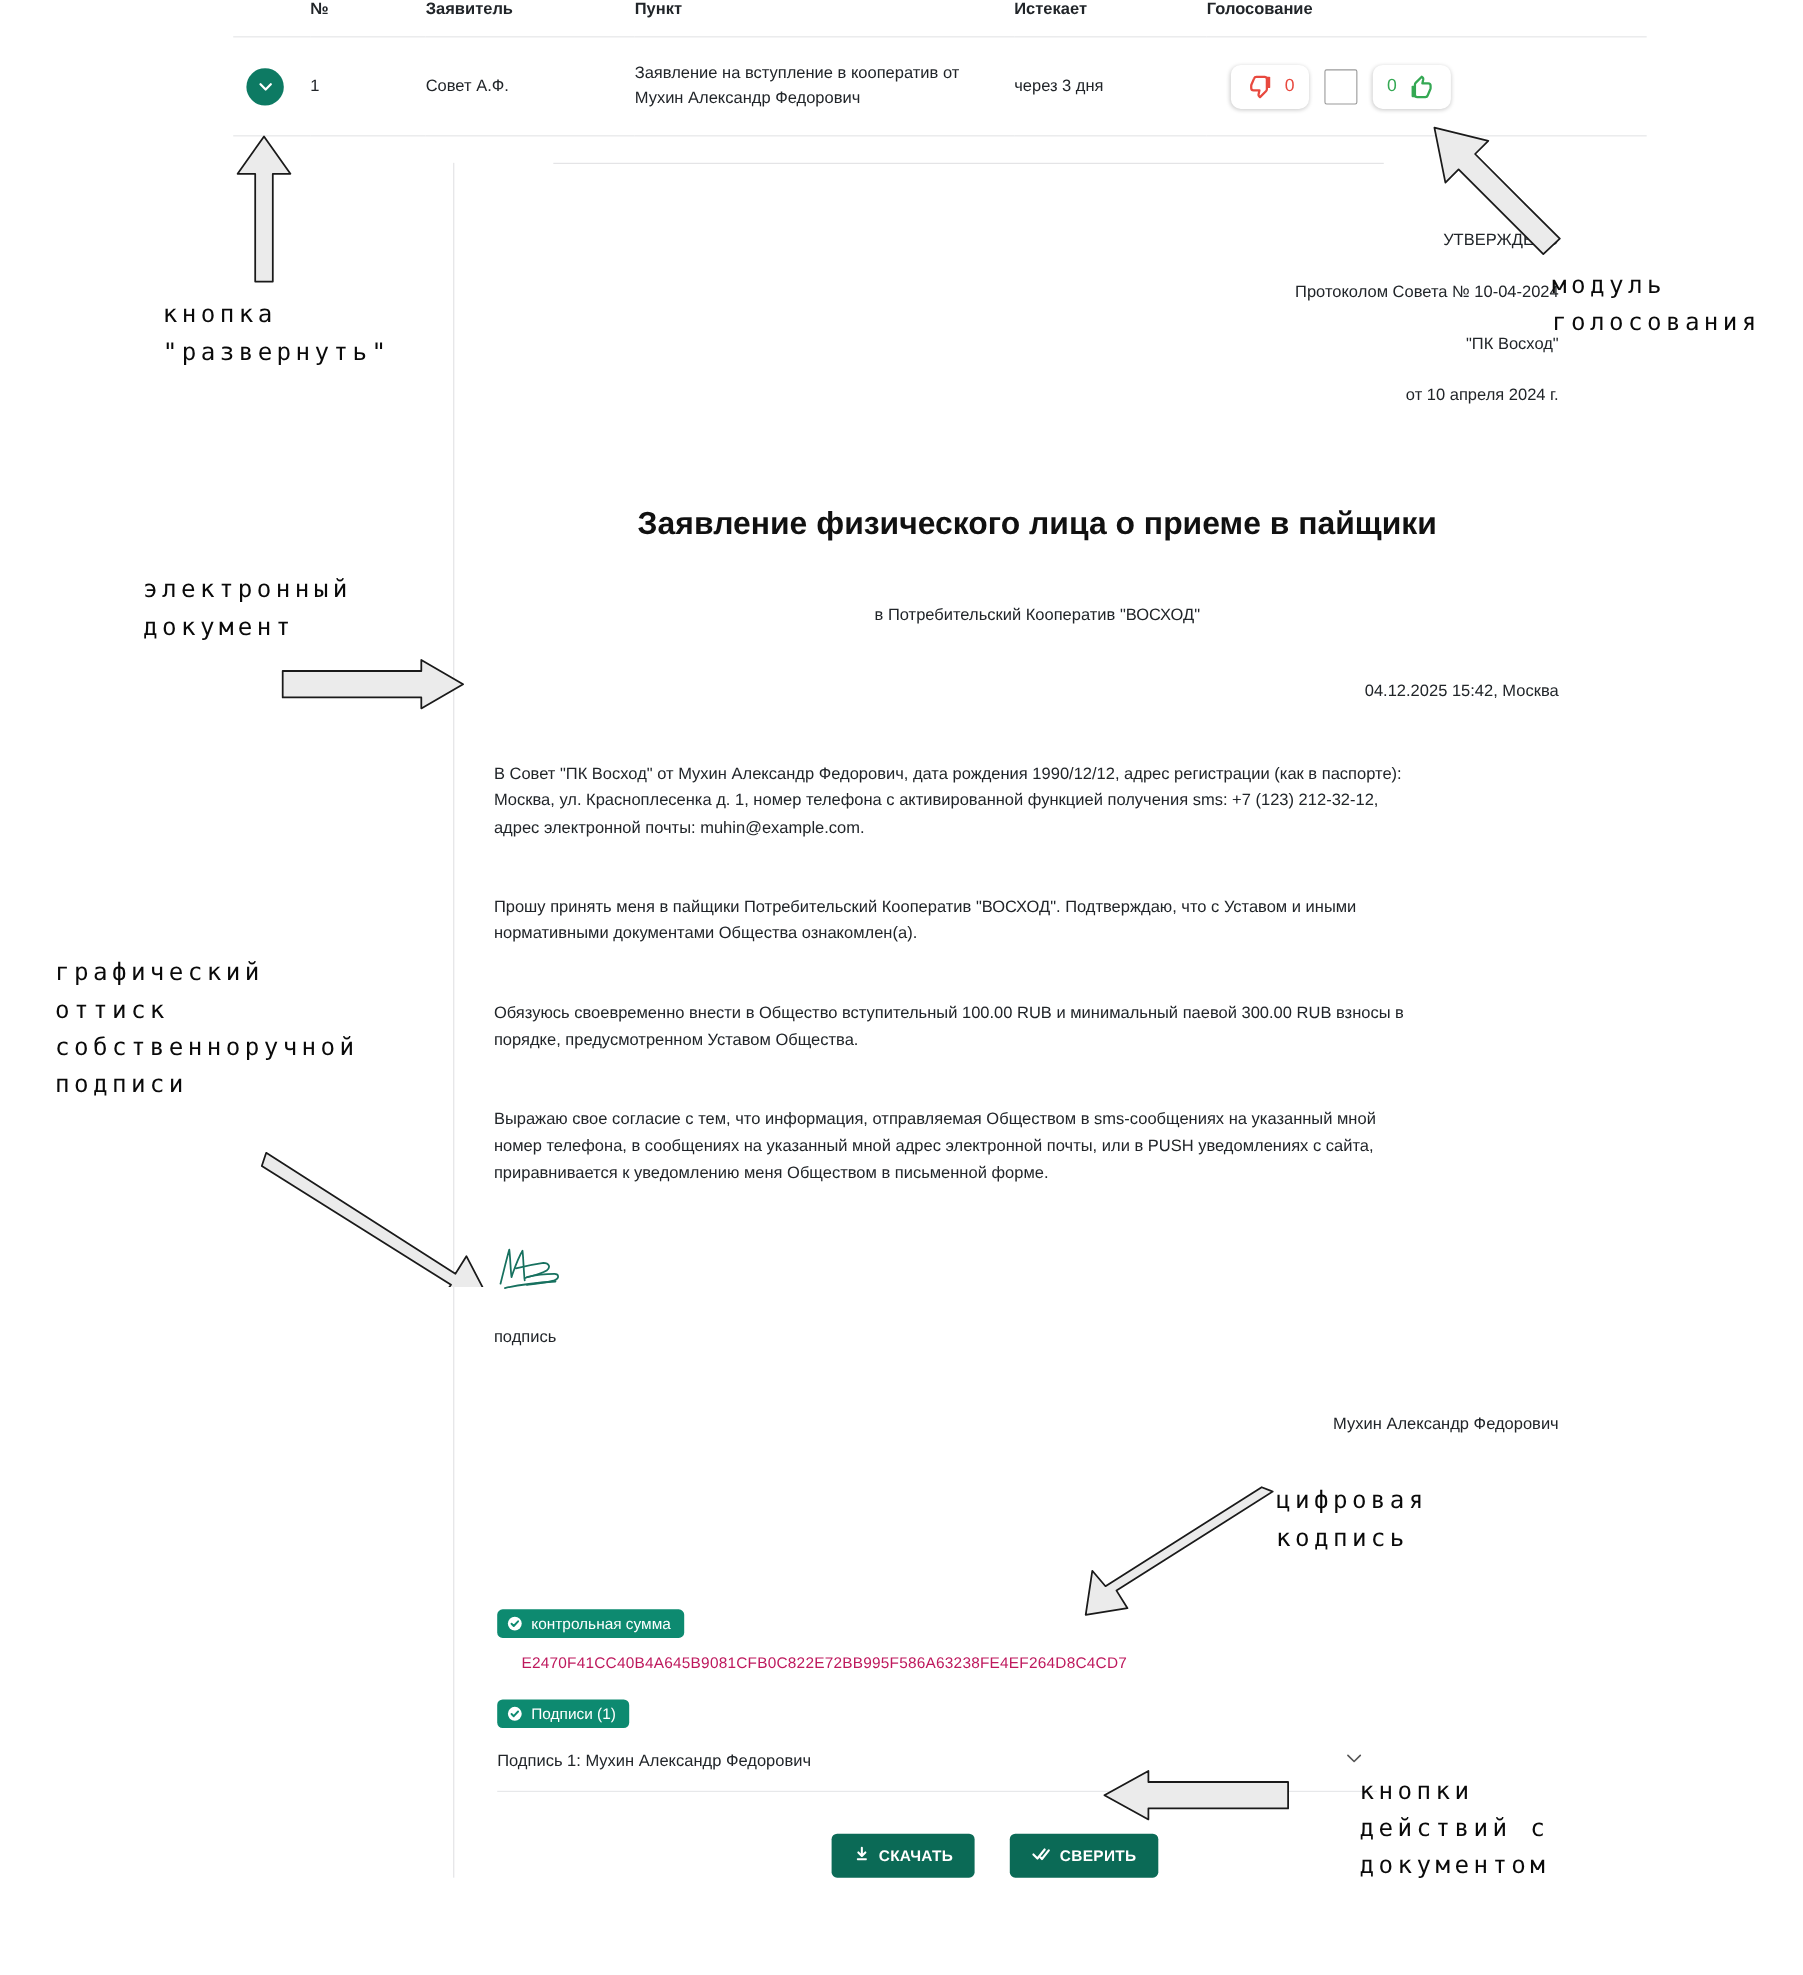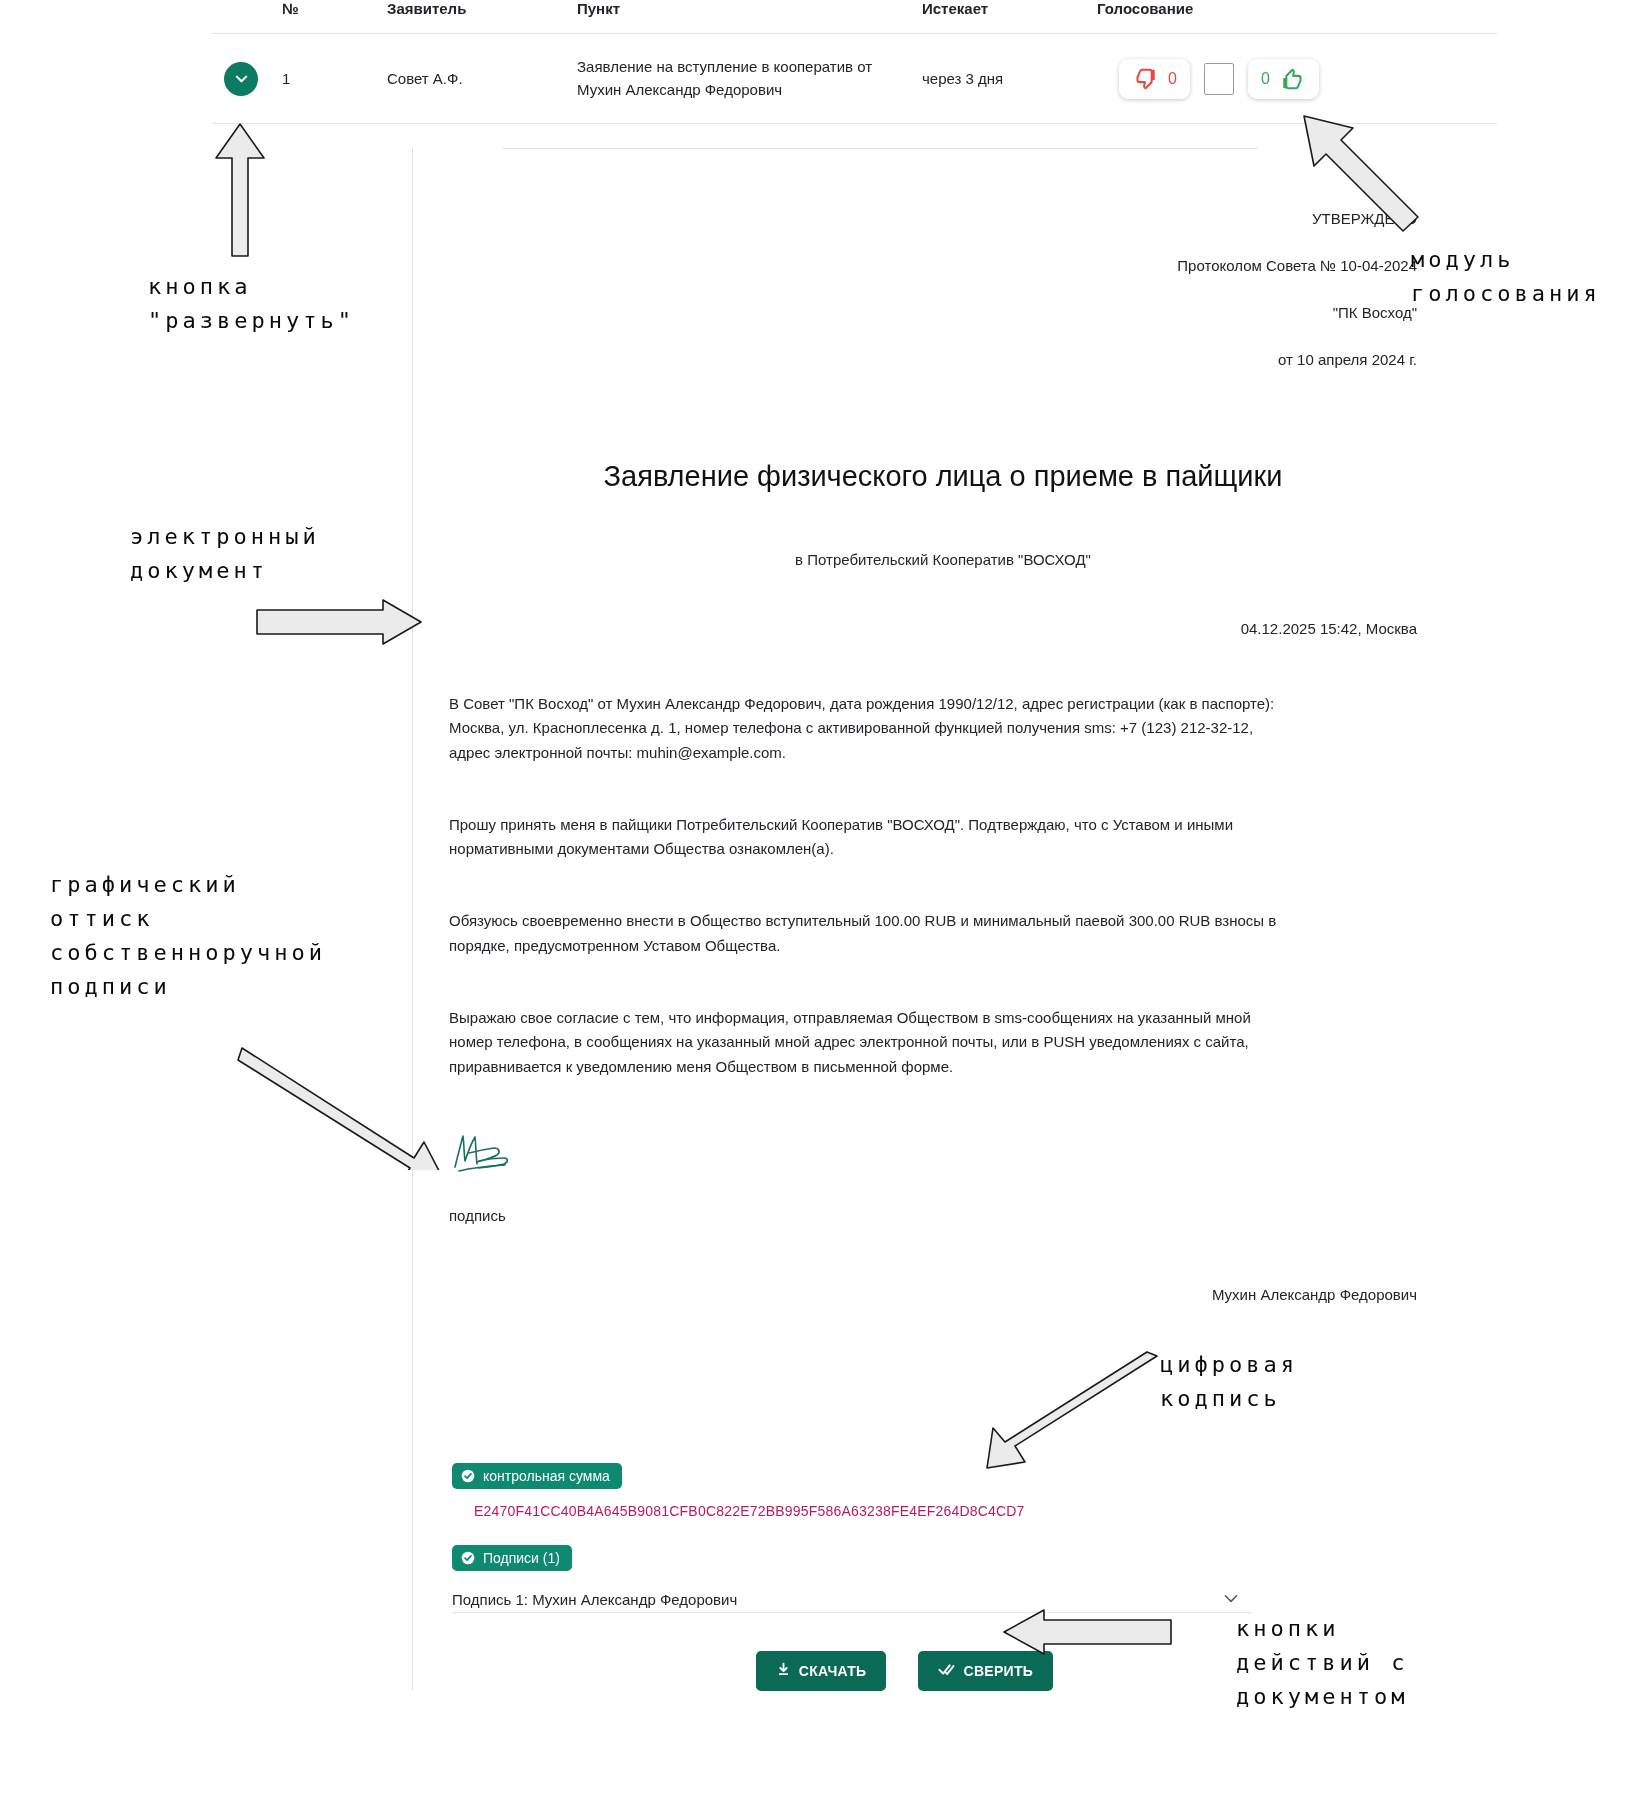--- a/index.html
+++ b/index.html
@@ -92,21 +92,21 @@
   .doc-approve {
     text-align: right;
     padding-right: 35px;
     padding-top: 62px;
   }
   .doc-approve div { font-size: 15px; color: #212529; margin-bottom: 30px; }
 
   .doc-title {
     text-align: center;
     font-size: 29px;
-    font-weight: normal;
+    font-weight: bold;
     color: #111;
     margin-top: 92px;
   }
   .doc-sub {
     text-align: center;
     font-size: 15px;
     color: #212529;
     margin-top: 58px;
   }
   .doc-place {
@@ -153,21 +153,21 @@
     color: #be185d;
     letter-spacing: .2px;
     margin-top: 14px;
     padding-left: 22px;
   }
   .sig-list { margin-top: 26px; }
   .sig-row {
     display: flex; align-items: center; justify-content: space-between;
     width: 800px;
     margin-top: 18px;
-    padding: 0 12px 1px 0;
+    padding: 0 12px 16px 0;
     border-bottom: 1px solid #e5e6e8;
     cursor: pointer;
   }
   .sig-row span.txt { font-size: 15px; color: #212529; }
 
   .doc-actions {
     display: flex; justify-content: center; gap: 32px;
     margin-top: 38px;
     padding-right: 95px;
   }

